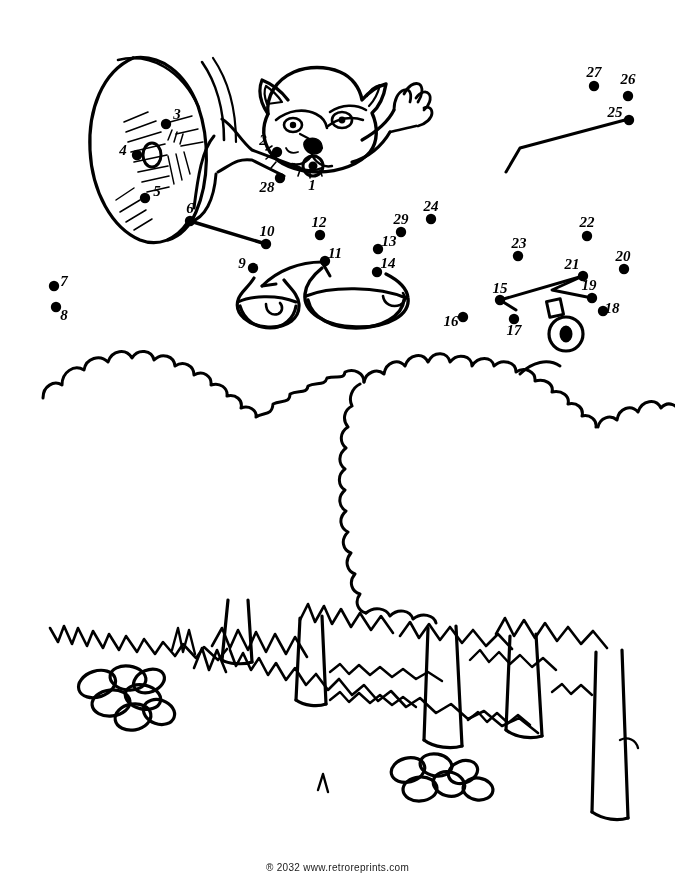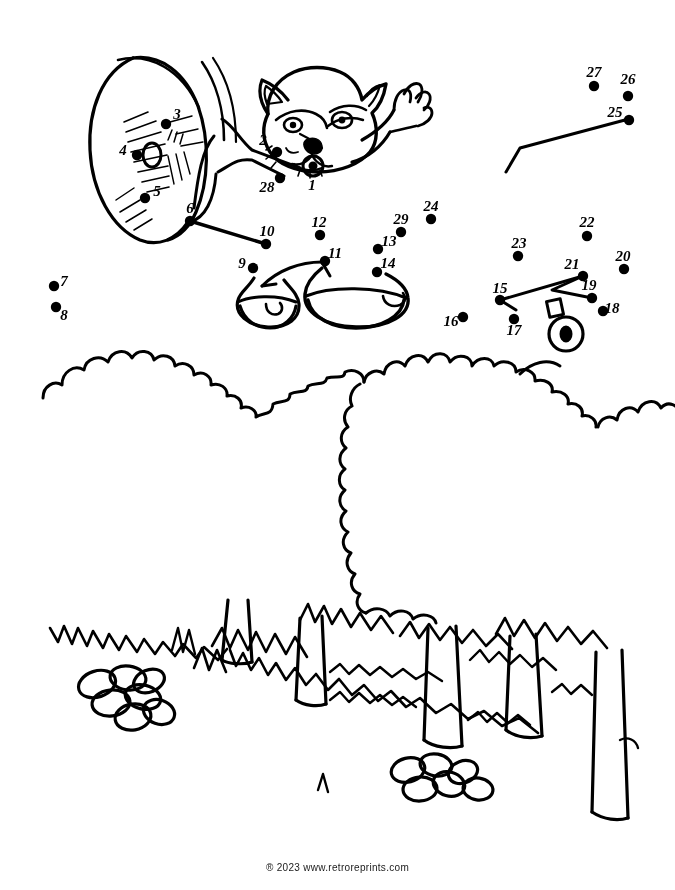--- a/index.html
+++ b/index.html
@@ -375,15 +375,15 @@
           <circle cx="280" cy="178" r="5.2" fill="#000"></circle>
           <text x="267" y="192" class="dotnum" text-anchor="middle">28</text>
         </g>
         <g>
           <circle cx="401" cy="232" r="5.2" fill="#000"></circle>
           <text x="401" y="224" class="dotnum" text-anchor="middle">29</text>
         </g>
       </g>
   </svg>
 
-  <div class="copy">® 2023 www.retroreprints.com</div>
+  <div class="copy">® 2032 www.retroreprints.com</div>
 
 </div>
 
 </body></html>

